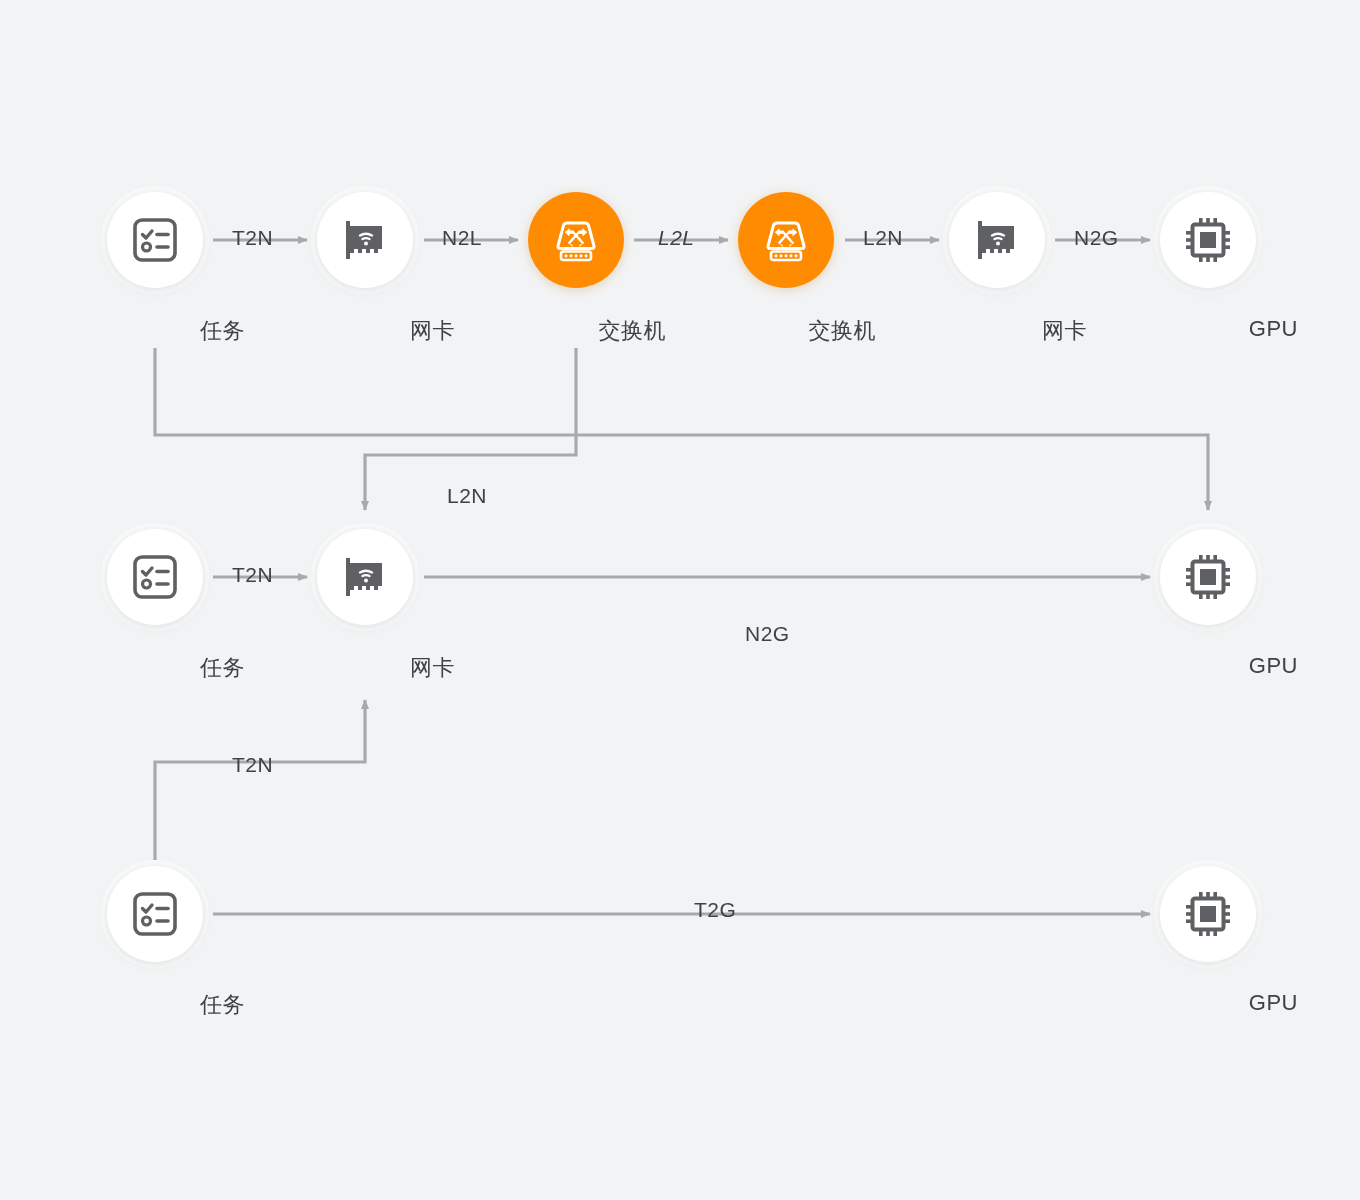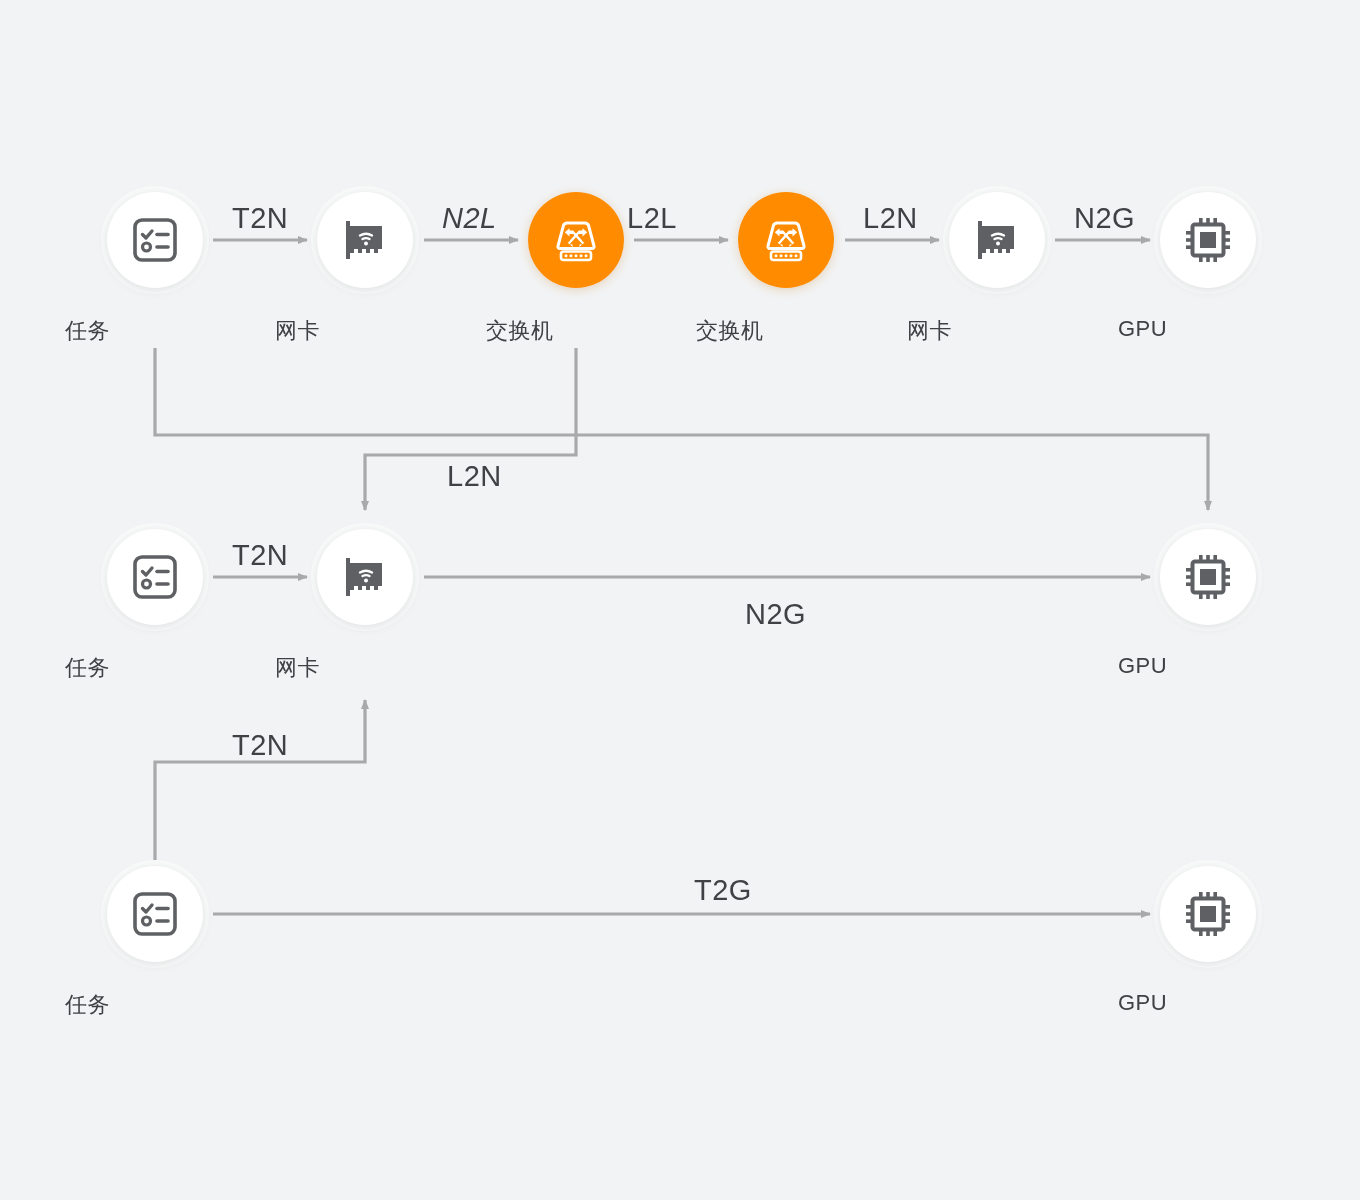--- a/index.html
+++ b/index.html
@@ -39,34 +39,35 @@
     z-index: 3;
   }
   .node.accent {
     background: #ff8c00;
     box-shadow: 0 2px 10px rgba(200,120,20,0.25);
   }
   .node svg { display: block; }
   .node-label {
     position: absolute;
     width: 180px;
-    text-align: left;
+    text-align: right;
     font-size: 22px;
     color: #3f4145;
     letter-spacing: 0.5px;
     z-index: 3;
     white-space: nowrap;
   }
   .edge-label {
     position: absolute;
-    font-size: 29px;
+    font-size: 21px;
     color: #3f4145;
     letter-spacing: 0.5px;
     white-space: nowrap;
     z-index: 4;
+    margin-top: 24px;
   }
 </style>
 </head>
 <body>
 
 <div id="canvas">
 
   <svg id="edges" viewBox="0 0 1360 1200" xmlns="http://www.w3.org/2000/svg">
     <defs>
       <marker id="arrow" markerWidth="10" markerHeight="8" refX="9" refY="4" orient="auto" markerUnits="userSpaceOnUse">
@@ -281,22 +282,22 @@
           <rect x="40" y="31.4" width="8" height="3.6"></rect>
         </g>
         <rect x="10.5" y="10.5" width="31" height="31" rx="2.5" fill="none" stroke="#5e6063" stroke-width="4"></rect>
         <rect x="18" y="18" width="16" height="16" fill="#5e6063"></rect>
       </svg>
     </span>
   </div>
   <div class="node-label" style="left:1118px; top:990px;">GPU</div>
 
   <div class="edge-label" style="left:232px;  top:202px;">T2N</div>
-  <div class="edge-label" style="left:442px;  top:202px;font-style:italic;">N2L</div>
-  <div class="edge-label" style="left:627px;  top:202px;">L2L</div>
+  <div class="edge-label" style="left:442px;  top:202px;">N2L</div>
+  <div class="edge-label" style="left:658px;  top:202px;font-style:italic;">L2L</div>
   <div class="edge-label" style="left:863px;  top:202px;">L2N</div>
   <div class="edge-label" style="left:1074px; top:202px;">N2G</div>
   <div class="edge-label" style="left:447px;  top:460px;">L2N</div>
   <div class="edge-label" style="left:232px;  top:539px;">T2N</div>
   <div class="edge-label" style="left:745px;  top:598px;">N2G</div>
   <div class="edge-label" style="left:232px;  top:729px;">T2N</div>
   <div class="edge-label" style="left:694px;  top:874px;">T2G</div>
 
 </div>
 

